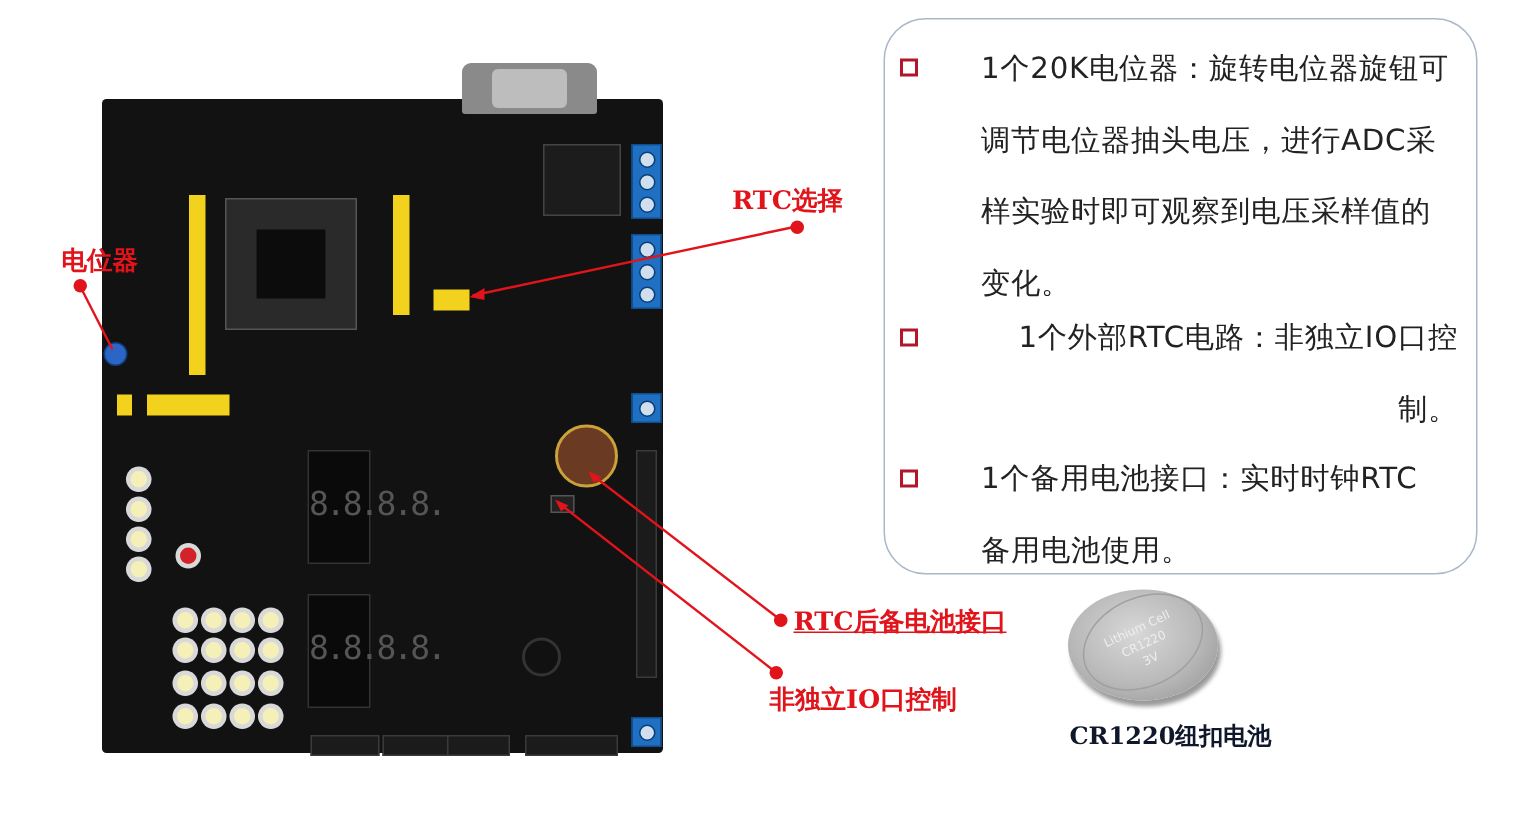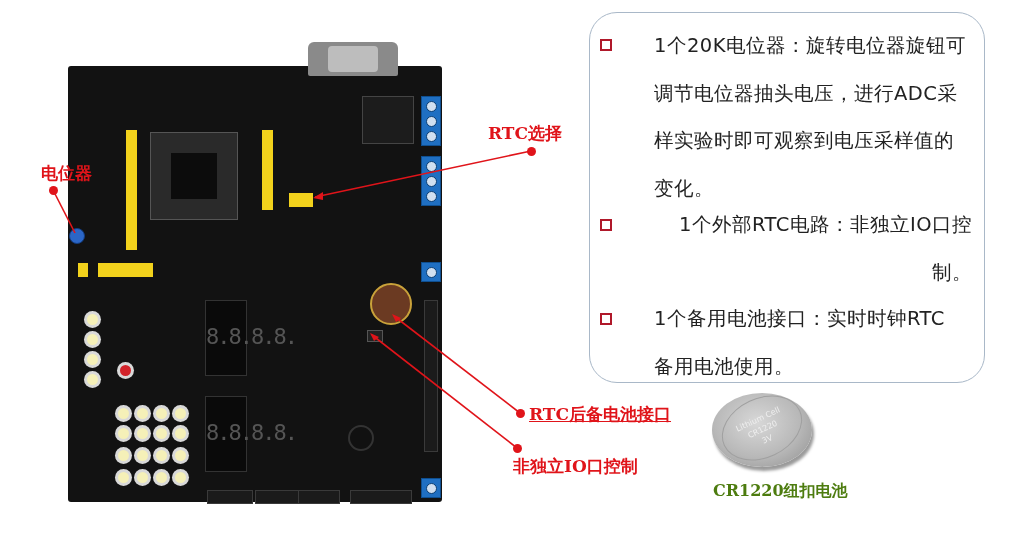--- a/index.html
+++ b/index.html
@@ -23,21 +23,21 @@
   .lbl{position:absolute;color:#e0141a;font-family:"DejaVu Serif",serif;font-weight:bold;font-size:17px;white-space:nowrap;}
   .dot{position:absolute;width:9px;height:9px;border-radius:50%;background:#e0141a;}
   svg.lines{position:absolute;left:0;top:0;}
 
   .card{position:absolute;left:589px;top:12px;width:394px;height:369px;border:1.5px solid #a9b8c8;border-radius:28px;background:#fff;}
   .bullet{position:absolute;left:600px;width:12px;height:12px;border:2px solid #b0182a;box-sizing:border-box;}
   .txt{position:absolute;left:654px;width:318px;font-family:"DejaVu Sans",sans-serif;font-size:19.5px;line-height:47.5px;color:#222;letter-spacing:0.5px;}
 
   .coin{position:absolute;left:712px;top:393px;width:100px;height:74px;border-radius:50%;background:radial-gradient(ellipse at 45% 40%,#d8d8d8 0%,#b8b8b8 55%,#8e8e8e 100%);box-shadow:2px 4px 3px #9a9a9a;}
   .coin .face{position:absolute;left:8px;top:5px;width:84px;height:60px;border-radius:50%;border:1px solid #a0a0a0;color:#eeeeee;font-size:8px;text-align:center;transform:rotate(-25deg);line-height:11px;padding-top:14px;box-sizing:border-box;}
-  .coin-caption{position:absolute;left:713px;top:481px;font-family:"DejaVu Serif",serif;font-weight:bold;font-size:16px;color:#4d7c0f;}
+  .coin-caption{position:absolute;left:713px;top:481px;font-family:"DejaVu Serif",serif;font-weight:bold;font-size:16px;color:#0f172a;}
 </style>
 </head>
 <body>
 
 <div class="board"></div>
 <div class="db9">
     <div class="inner"></div>
   </div>
 <div class="relay"></div>
 

